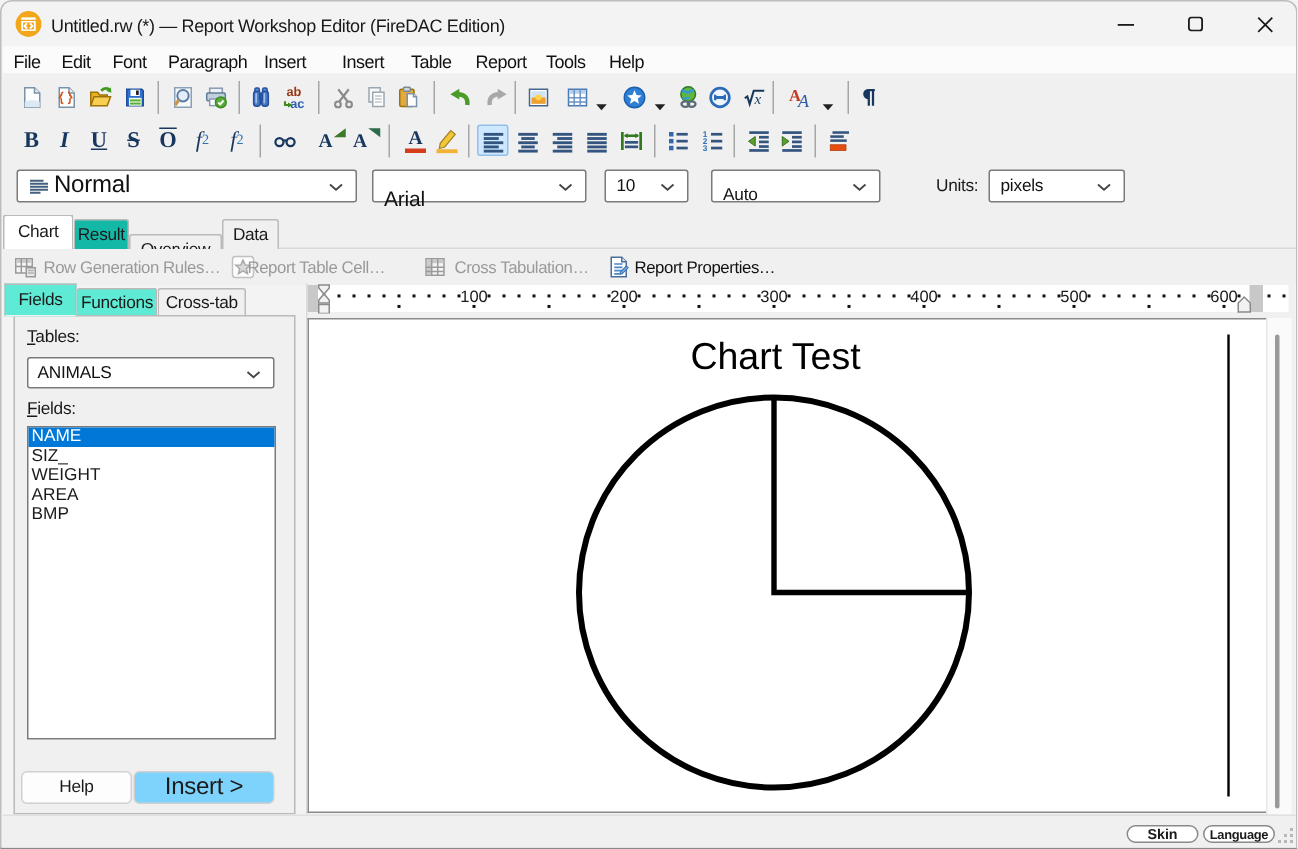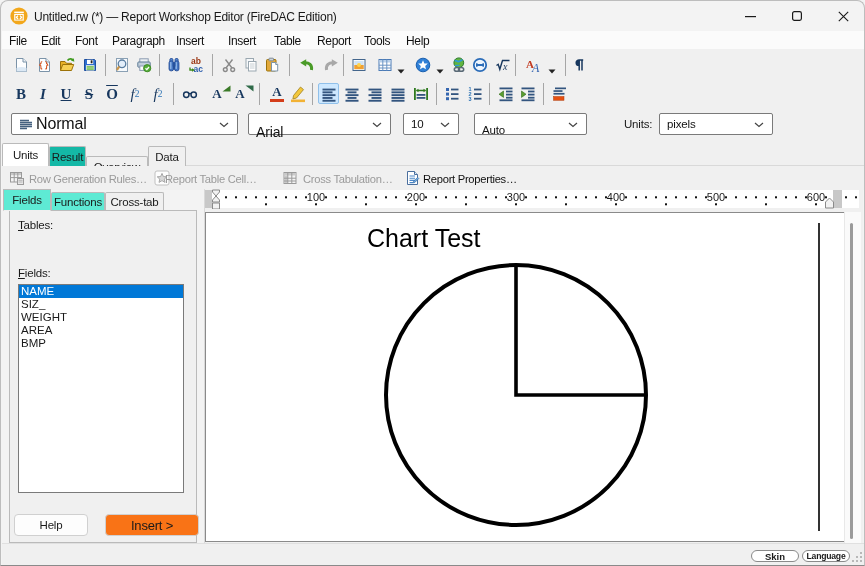--- a/index.html
+++ b/index.html
@@ -302,29 +302,29 @@
         <path d="M1 1l4 3.5L9 1" fill="none" stroke="#444" stroke-width="1.2"></path>
       </svg>
     </div>
 <div style="position:absolute;left:473px;top:112px;width:113px;height:22px;background:#fff;border:1px solid #7a7a7a;border-radius:2px;box-sizing:border-box">
       <div style="position:absolute;left:7px;top:0;height:32px;display:flex;align-items:center;font-size:11.5px;letter-spacing:-0.15px;color:#111">Auto</div>
       <svg width="10" height="6" style="position:absolute;right:8px;top:8px">
         <path d="M1 1l4 3.5L9 1" fill="none" stroke="#444" stroke-width="1.2"></path>
       </svg>
     </div>
 <div class="abs" style="left:623px;top:117px;font-size:11.5px;letter-spacing:-0.2px">Units:</div>
-<div style="position:absolute;left:658px;top:112px;width:114px;height:22px;background:#fff;border:1px solid #7a7a7a;border-radius:2px;box-sizing:border-box">
+<div style="position:absolute;left:658px;top:112px;width:91px;height:22px;background:#fff;border:1px solid #7a7a7a;border-radius:2px;box-sizing:border-box">
       <div style="position:absolute;left:7px;top:0;height:20px;display:flex;align-items:center;font-size:11.5px;letter-spacing:-0.15px;color:#111">pixels</div>
       <svg width="10" height="6" style="position:absolute;right:8px;top:8px">
         <path d="M1 1l4 3.5L9 1" fill="none" stroke="#444" stroke-width="1.2"></path>
       </svg>
     </div>
 <div class="abs" style="left:1px;top:142px;width:863px;height:23px;background:#f0f0f0"></div>
 <div class="abs" style="left:1px;top:164px;width:863px;height:1px;background:#d9d9d9"></div>
-<div class="abs" style="left:1px;top:142px;width:47px;height:23px;background:#fff;border:1px solid #bababa;border-bottom:none;border-radius:2px 2px 0 0;display:flex;align-items:center;justify-content:center;font-size:11.5px;letter-spacing:-0.2px">Units</div>
+<div class="abs" style="left:1px;top:142px;width:47px;height:23px;background:#fff;border:1px solid #bababa;border-bottom:none;border-radius:2px 2px 0 0;display:flex;align-items:center;justify-content:center;font-size:11.5px;letter-spacing:-0.2px">Chart</div>
 <div class="abs" style="left:48px;top:145px;width:37px;height:20px;background:#14b8a6;border:1px solid #bababa;border-bottom:none;border-radius:2px 2px 0 0;display:flex;align-items:center;justify-content:center;font-size:11.5px;letter-spacing:-0.2px">Result</div>
 <div class="abs" style="left:85px;top:155px;width:62px;height:20px;background:#f0f0f0;border:1px solid #bababa;border-bottom:none;border-radius:2px 2px 0 0;display:flex;align-items:center;justify-content:center;font-size:11.5px;letter-spacing:-0.2px">Overview</div>
 <div class="abs" style="left:147px;top:145px;width:38px;height:20px;background:#f0f0f0;border:1px solid #bababa;border-bottom:none;border-radius:2px 2px 0 0;display:flex;align-items:center;justify-content:center;font-size:11.5px;letter-spacing:-0.2px">Data</div>
 <div class="abs" style="left:1px;top:165px;width:863px;height:24px;background:#f0f0f0"></div>
 <div class="abs" style="left:8px;top:169px;width:16px;height:16px"><svg width="16" height="16" viewBox="0 0 16 16">
         <rect x="1.5" y="2.5" width="11" height="9.5" fill="#f4f4f4" stroke="#9a9a9a"></rect>
         <rect x="2" y="3" width="10" height="2.2" fill="#c9c9c9"></rect>
         <path d="M1.5 7.6h11M5.2 2.5v9.5M8.8 2.5v9.5" stroke="#9a9a9a" stroke-width="1"></path>
         <rect x="8.5" y="8.5" width="6" height="6" fill="#e8e8e8" stroke="#9a9a9a"></rect>
         <path d="M9.5 10.3h4M9.5 12h4" stroke="#b0b0b0" stroke-width="0.9"></path>
@@ -347,29 +347,35 @@
         <path d="M9.5 1.5v3h3" fill="#dce9f5" stroke="#4a6f9e"></path>
         <path d="M4.5 6h5.5M4.5 8.2h5.5M4.5 10.4h5.5M4.5 12.6h3.5" stroke="#4a86c8" stroke-width="1.1"></path>
         <path d="M13.8 8.5l-4 4-1.6 0.4 0.4-1.6 4-4z" fill="#6fa8dc" stroke="#3a6ea8" stroke-width="0.7"></path>
       </svg></div>
 <div class="abs" style="left:422px;top:172px;font-size:11.2px;letter-spacing:-0.28px;color:#111">Report Properties…</div>
 <div class="abs" style="left:8px;top:209px;width:188px;height:333px;background:#f0f0f0;border:1px solid #bababa"></div>
 <div class="abs" style="left:2px;top:188px;width:48px;height:22px;background:#5eead4;border:1px solid #bababa;border-bottom:1px solid #f0f0f0;display:flex;align-items:center;justify-content:center;font-size:11.5px;letter-spacing:-0.2px">Fields</div>
 <div class="abs" style="left:50px;top:191px;width:54px;height:18px;background:#5eead4;border:1px solid #bababa;border-bottom:none;border-radius:2px 2px 0 0;display:flex;align-items:center;justify-content:center;font-size:11.5px;letter-spacing:-0.2px">Functions</div>
 <div class="abs" style="left:104px;top:191px;width:59px;height:18px;background:#f0f0f0;border:1px solid #bababa;border-bottom:none;border-radius:2px 2px 0 0;display:flex;align-items:center;justify-content:center;font-size:11.5px;letter-spacing:-0.2px">Cross-tab</div>
 <div class="abs" style="left:17px;top:218px;font-size:11.5px;letter-spacing:-0.2px"><span style="text-decoration:underline">T</span>ables:</div>
+<div style="position:absolute;left:17px;top:237px;width:165px;height:21px;background:#fff;border:1px solid #7a7a7a;border-radius:2px;box-sizing:border-box">
+      <div style="position:absolute;left:6px;top:0;height:19px;display:flex;align-items:center;font-size:11.5px;letter-spacing:-0.15px;color:#111">ANIMALS</div>
+      <svg width="10" height="6" style="position:absolute;right:8px;top:8px">
+        <path d="M1 1l4 3.5L9 1" fill="none" stroke="#444" stroke-width="1.2"></path>
+      </svg>
+    </div>
 <div class="abs" style="left:17px;top:266px;font-size:11.5px;letter-spacing:-0.2px"><span style="text-decoration:underline">F</span>ields:</div>
 <div class="abs" style="left:17px;top:283px;width:166px;height:209px;background:#fff;border:1px solid #7a7a7a"></div>
 <div class="abs" style="left:18px;top:284px;width:164px;height:13px;background:#0078d7;color:#fff;font-size:11.5px;line-height:13px;padding-left:2px">NAME</div>
 <div class="abs" style="left:20px;top:297px;font-size:11.5px;line-height:13px">SIZ_</div>
 <div class="abs" style="left:20px;top:310px;font-size:11.5px;line-height:13px">WEIGHT</div>
 <div class="abs" style="left:20px;top:323px;font-size:11.5px;line-height:13px">AREA</div>
 <div class="abs" style="left:20px;top:336px;font-size:11.5px;line-height:13px">BMP</div>
 <div class="abs" style="left:13px;top:513px;width:74px;height:22px;background:#fdfdfd;border:1px solid #d0d0d0;border-radius:4px;display:flex;align-items:center;justify-content:center;font-size:11.5px;letter-spacing:-0.2px">Help</div>
-<div class="abs" style="left:104px;top:513px;width:94px;height:22px;background:#f97316;border:1px solid #d0d0d0;border-radius:4px;display:flex;align-items:center;justify-content:center;font-size:13px;letter-spacing:-0.2px">Insert &gt;</div>
+<div class="abs" style="left:88px;top:513px;width:94px;height:22px;background:#7dd3fc;border:1px solid #d0d0d0;border-radius:4px;display:flex;align-items:center;justify-content:center;font-size:16px;letter-spacing:-0.2px">Insert &gt;</div>
 <div class="abs" style="left:203px;top:188px;width:659px;height:354px;background:#f0f0f0;border-left:1px solid #d9d9d9"></div>
 <svg width="658" height="20" style="position:absolute;left:203px;top:188px">
       <rect x="1" y="1" width="654" height="18" fill="#ffffff"></rect>
       <rect x="11.0" y="7.3" width="2" height="2" fill="#111"></rect>
       <rect x="21.0" y="7.3" width="2" height="2" fill="#111"></rect>
       <rect x="31.0" y="7.3" width="2" height="2" fill="#111"></rect>
       <rect x="41.0" y="7.3" width="2" height="2" fill="#111"></rect>
       <rect x="51.0" y="7.3" width="2" height="2" fill="#111"></rect>
       <rect x="61.0" y="7.3" width="2" height="2" fill="#111"></rect>
       <rect x="61.0" y="14.3" width="2" height="2" fill="#111"></rect>
@@ -446,21 +452,21 @@
       <rect x="1" y="1" width="7" height="18" fill="#c8c8c8"></rect>
       <polygon points="8.5,1 15.5,1 15.5,3 12,7 8.5,3" fill="#f2f2f2" stroke="#8a8a8a" stroke-width="1"></polygon>
       <polygon points="12,7 15.5,11 15.5,13 8.5,13 8.5,11" fill="#f2f2f2" stroke="#8a8a8a" stroke-width="1"></polygon>
       <rect x="8.5" y="14" width="7" height="6" fill="#f2f2f2" stroke="#8a8a8a"></rect>
       <rect x="629" y="1" width="9" height="18" fill="#c8c8c8"></rect>
       <polygon points="621.5,19 621.5,13 625.5,9 629.5,13 629.5,19" fill="#f2f2f2" stroke="#8a8a8a"></polygon>
     </svg>
 <div class="abs" style="left:204px;top:211px;width:640px;height:330px;background:#fff;border:1px solid #8a8a8a;border-right:none"></div>
 <div class="abs" style="left:843px;top:211px;width:17px;height:331px;background:#fafafa;border-left:1px solid #e8e8e8"></div>
 <div class="abs" style="left:849px;top:222px;width:3px;height:316px;background:#9a9a9a;border-radius:2px"></div>
-<div class="abs" style="left:366px;top:223px;width:300px;height:28px;font-size:25px;color:#000">Chart Test</div>
+<div class="abs" style="left:366px;top:223px;width:300px;height:28px;text-align:center;font-size:25px;color:#000">Chart Test</div>
 <svg class="abs" style="left:204px;top:211px" width="640" height="330">
       <circle cx="311" cy="183" r="130" fill="none" stroke="#000" stroke-width="4"></circle>
       <path d="M311 53v130h130" fill="none" stroke="#000" stroke-width="3.6"></path>
       <rect x="613.2" y="11" width="1.6" height="308" fill="#000"></rect>
     </svg>
 <div class="abs" style="left:1px;top:542px;width:863px;height:23px;background:#f0f0f0;border-top:1px solid #e0e0e0"></div>
 <div class="abs" style="left:750px;top:549px;width:48px;height:12px;background:#fff;border:1px solid #8a8a8a;border-radius:6px;display:flex;align-items:center;justify-content:center;font-size:9.5px;font-weight:bold">Skin</div>
 <div class="abs" style="left:801px;top:549px;width:48px;height:12px;background:#fff;border:1px solid #8a8a8a;border-radius:6px;display:flex;align-items:center;justify-content:center;font-size:8.6px;font-weight:bold;letter-spacing:-0.2px">Language</div>
 <svg class="abs" style="left:851px;top:551px" width="11" height="11">
       <rect x="8" y="0" width="2" height="2" fill="#b8b8b8"></rect>

